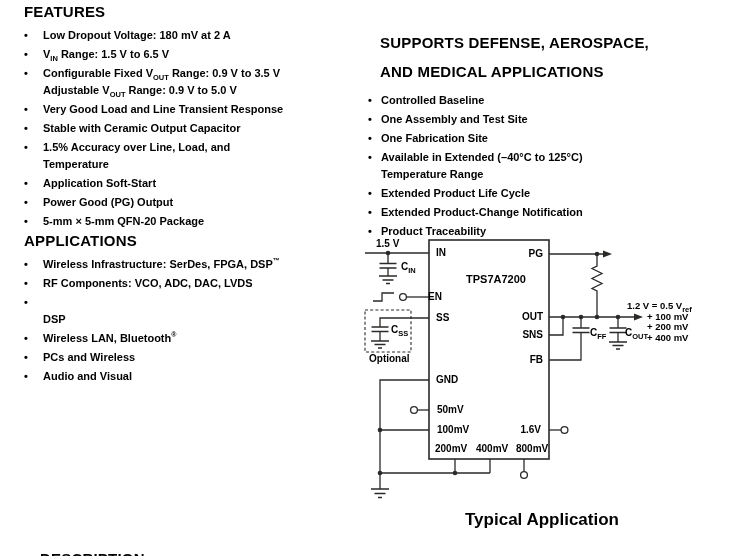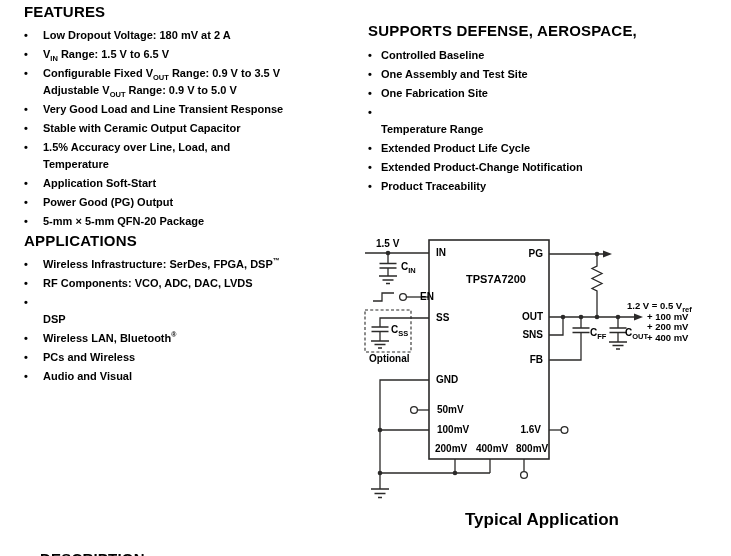--- a/index.html
+++ b/index.html
@@ -5,21 +5,21 @@
   html,body{margin:0;padding:0;}
   body{
     width:731px;height:556px;position:relative;overflow:hidden;
     background:#ffffff;color:#000;
     font-family:"Liberation Sans","DejaVu Sans",sans-serif;
     -webkit-font-smoothing:antialiased;
   }
   .col{position:absolute;}
   #col-left{left:24px;top:3px;width:340px;}
   #col-right{left:368px;top:22px;width:356px;}
-  h1,h2{margin:0;font-weight:bold;}
+  h1,h2{margin:12px;font-weight:bold;}
   .sect-title{font-size:15px;line-height:18px;margin:0 0 6px 0;letter-spacing:0.2px;}
   .sect-title2{font-size:15px;line-height:17px;letter-spacing:0.2px;}
   .sect-title2-wrap{margin:0 0 8px 0;}
   ul.blist{list-style:none;margin:0;padding:0;}
   ul.blist li{
     display:flex;align-items:flex-start;
     font-size:11px;font-weight:bold;line-height:17px;margin:0 0 2px 0;
   }
   ul.blist .dot{flex:0 0 auto;display:inline-block;}
   #col-left .dot{width:19px;}
@@ -109,37 +109,38 @@
     <li>
       <span class="dot">•</span>
       <span class="btxt">Audio and Visual</span>
     </li>
   </ul>
 </div>
 
 <div id="col-right" class="col">
   <div class="sect-title2-wrap">
     <h2 class="sect-title2">SUPPORTS DEFENSE, AEROSPACE,</h2>
+    <h2 class="sect-title2">AND MEDICAL APPLICATIONS</h2>
   </div>
   <ul class="blist">
     <li>
       <span class="dot">•</span>
       <span class="btxt">Controlled Baseline</span>
     </li>
     <li>
       <span class="dot">•</span>
       <span class="btxt">One Assembly and Test Site</span>
     </li>
     <li>
       <span class="dot">•</span>
       <span class="btxt">One Fabrication Site</span>
     </li>
     <li>
       <span class="dot">•</span>
-      <span class="btxt"><br><span>Temperature Range</span></span>
+      <span class="btxt"><span>Available in Extended (–40°C to 125°C)</span><br><span>Temperature Range</span></span>
     </li>
     <li>
       <span class="dot">•</span>
       <span class="btxt">Extended Product Life Cycle</span>
     </li>
     <li>
       <span class="dot">•</span>
       <span class="btxt">Extended Product-Change Notification</span>
     </li>
     <li>
@@ -215,21 +216,21 @@
 </svg>
 
 <div class="dlabel" style="left:376px;top:238px;">1.5 V</div>
 <div class="dlabel" style="left:401px;top:261px;"><span>C</span><sub>IN</sub></div>
 <div class="dlabel" style="left:391px;top:324px;"><span>C</span><sub>SS</sub></div>
 <div class="dlabel" style="left:369px;top:353px;">Optional</div>
 
 <div id="chip-name">TPS7A7200</div>
 
 <div class="pinlab" style="left:436px;top:247px;">IN</div>
-<div class="pinlab" style="left:412px;top:291px;padding-left:8px;">EN</div>
+<div class="pinlab" style="left:428px;top:291px;">EN</div>
 <div class="pinlab" style="left:436px;top:312px;">SS</div>
 <div class="pinlab" style="left:436px;top:374px;">GND</div>
 <div class="pinlab" style="left:437px;top:404px;">50mV</div>
 <div class="pinlab" style="left:437px;top:424px;">100mV</div>
 <div class="pinlab" style="left:435px;top:443px;">200mV</div>
 <div class="pinlab" style="left:476px;top:443px;">400mV</div>
 <div class="pinlab" style="left:516px;top:443px;">800mV</div>
 <div class="pinlab pin-right" style="left:493px;top:248px;">PG</div>
 <div class="pinlab pin-right" style="left:493px;top:311px;">OUT</div>
 <div class="pinlab pin-right" style="left:493px;top:329px;">SNS</div>

